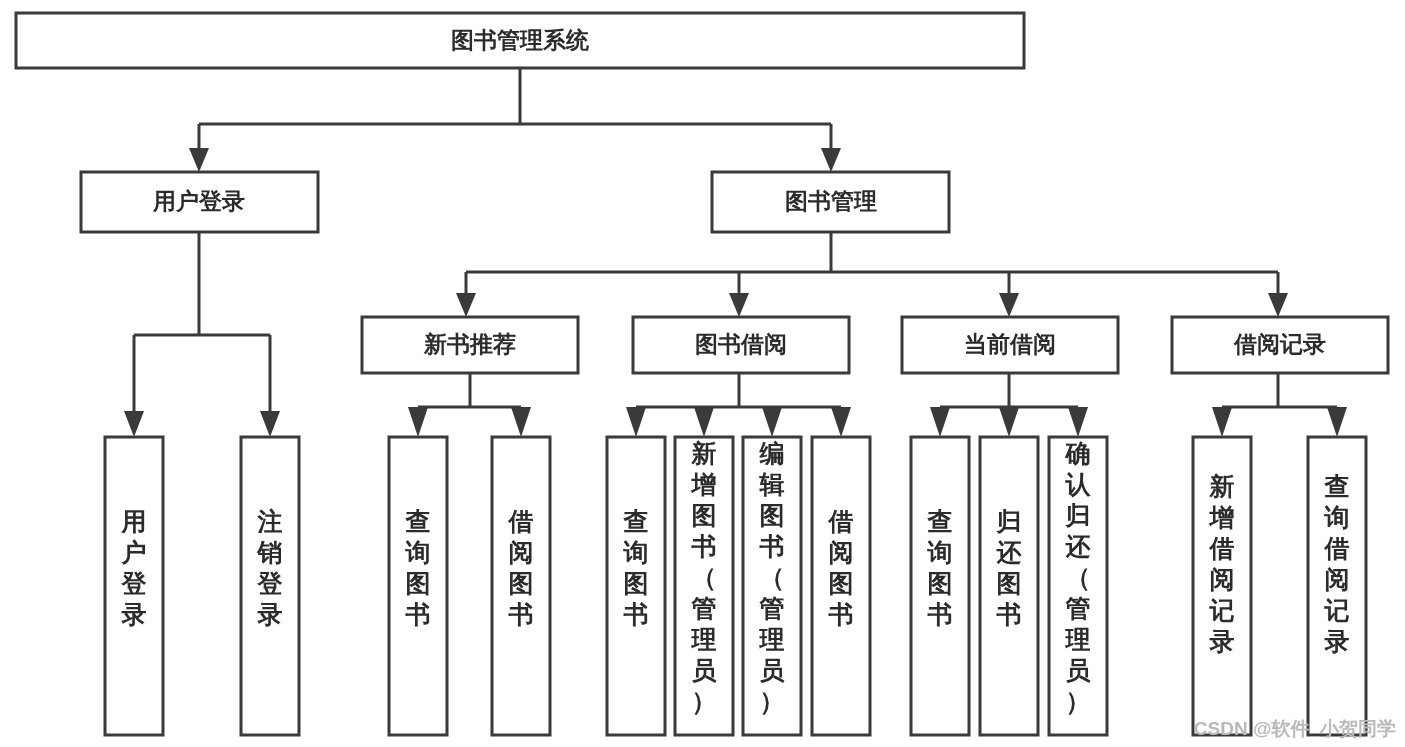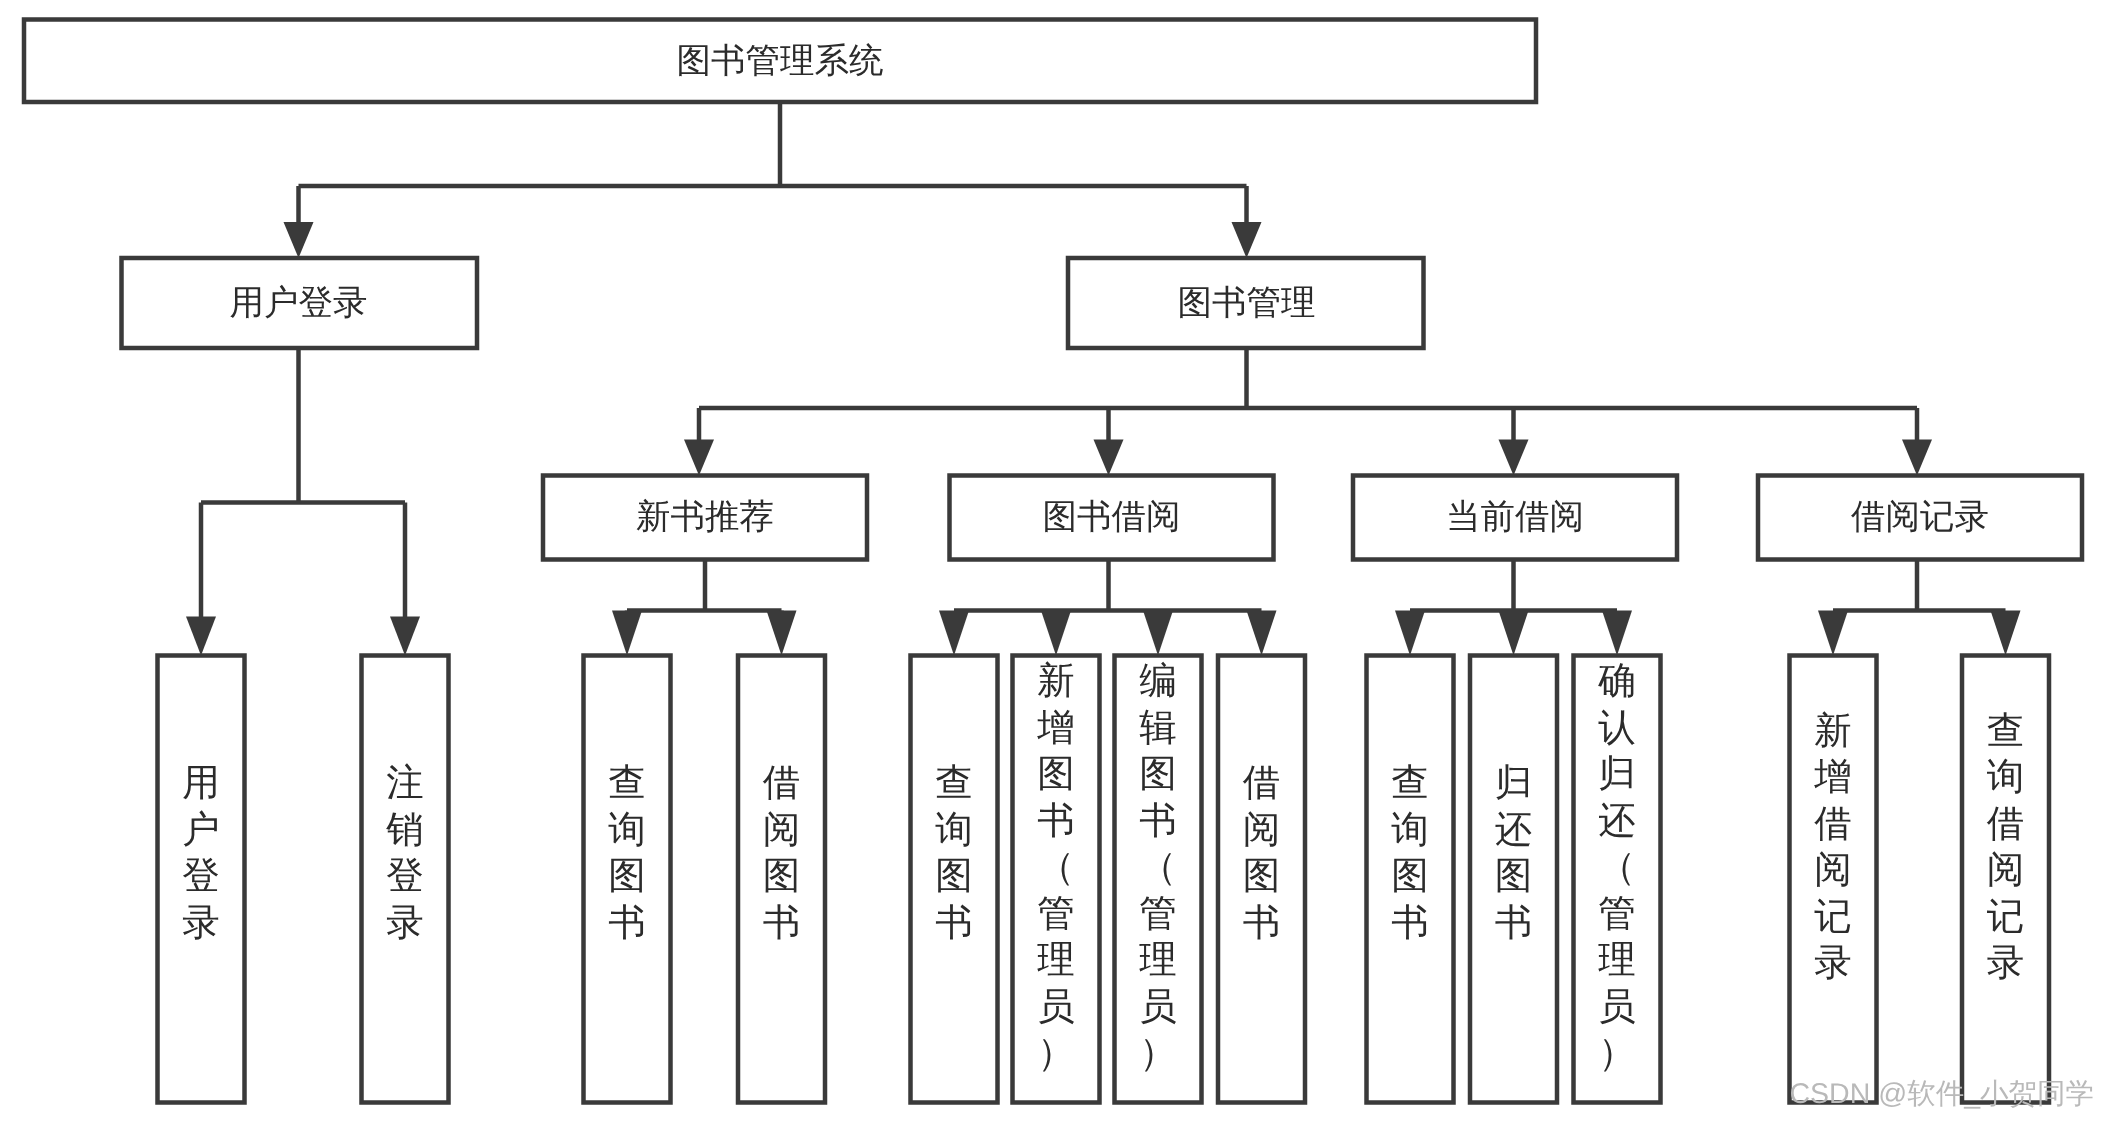--- a/index.html
+++ b/index.html
@@ -13,20 +13,21 @@
     font-family: "Liberation Sans", "DejaVu Sans", sans-serif;
     overflow: hidden;
     position: relative;
   }
   #diagram-root {
     position: absolute;
     left: 0;
     top: 0;
     width: 1405px;
     height: 747px;
+    font-weight: bold;
   }
   svg { display: block; }
 
   .node-box {
     fill: #ffffff;
     stroke: #3a3a3a;
     stroke-width: 3;
   }
   .connector {
     stroke: #3a3a3a;

